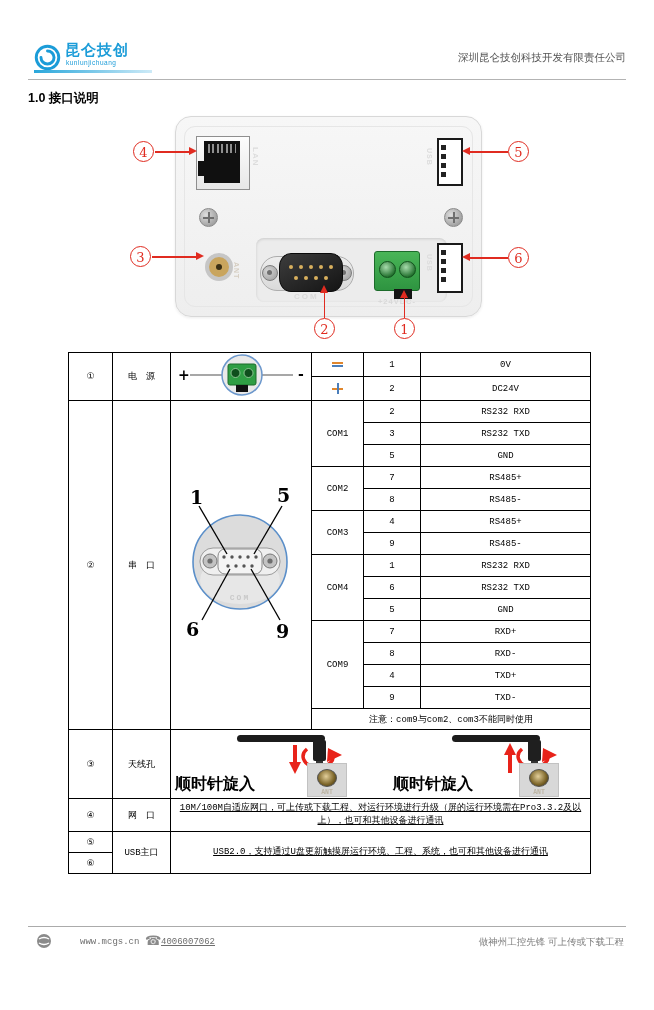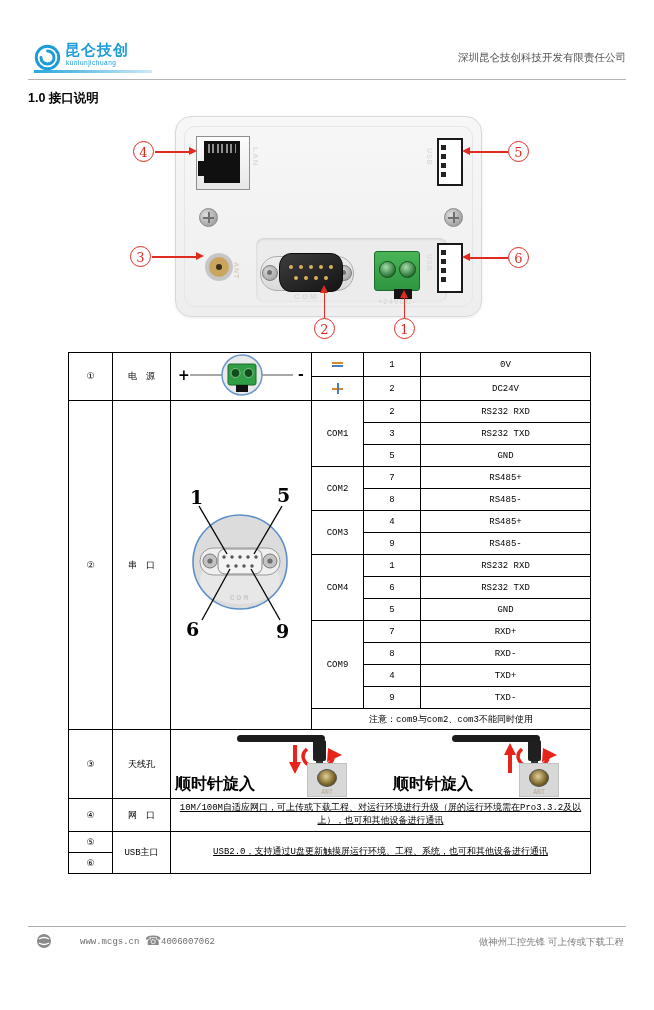--- a/index.html
+++ b/index.html
@@ -402,16 +402,16 @@
 
   <div class="footer-rule"></div>
   <div class="f-ico" style="left:36px;">
     <svg width="16" height="16" viewBox="0 0 16 16">
       <circle cx="8" cy="8" r="7" fill="#8a8a8a"></circle>
       <path d="M3 6 Q8 3 13 6 M3 10 Q8 13 13 10" stroke="#fff" stroke-width="1.4" fill="none"></path>
     </svg>
   </div>
   <div class="f-txt" style="left:68px;margin-left:12px;">www.mcgs.cn</div>
   <div class="f-ico" style="left:145px;font-size:13px;color:#8a8a8a;">☎</div>
-  <div class="f-txt" style="left:161px;">4006007062</div>
+  <div class="f-txt" style="left:161px;text-decoration:underline;">4006007062</div>
   <div class="f-slogan">做神州工控先锋 可上传或下载工程</div>
 
 </div>
 
 </body></html>

